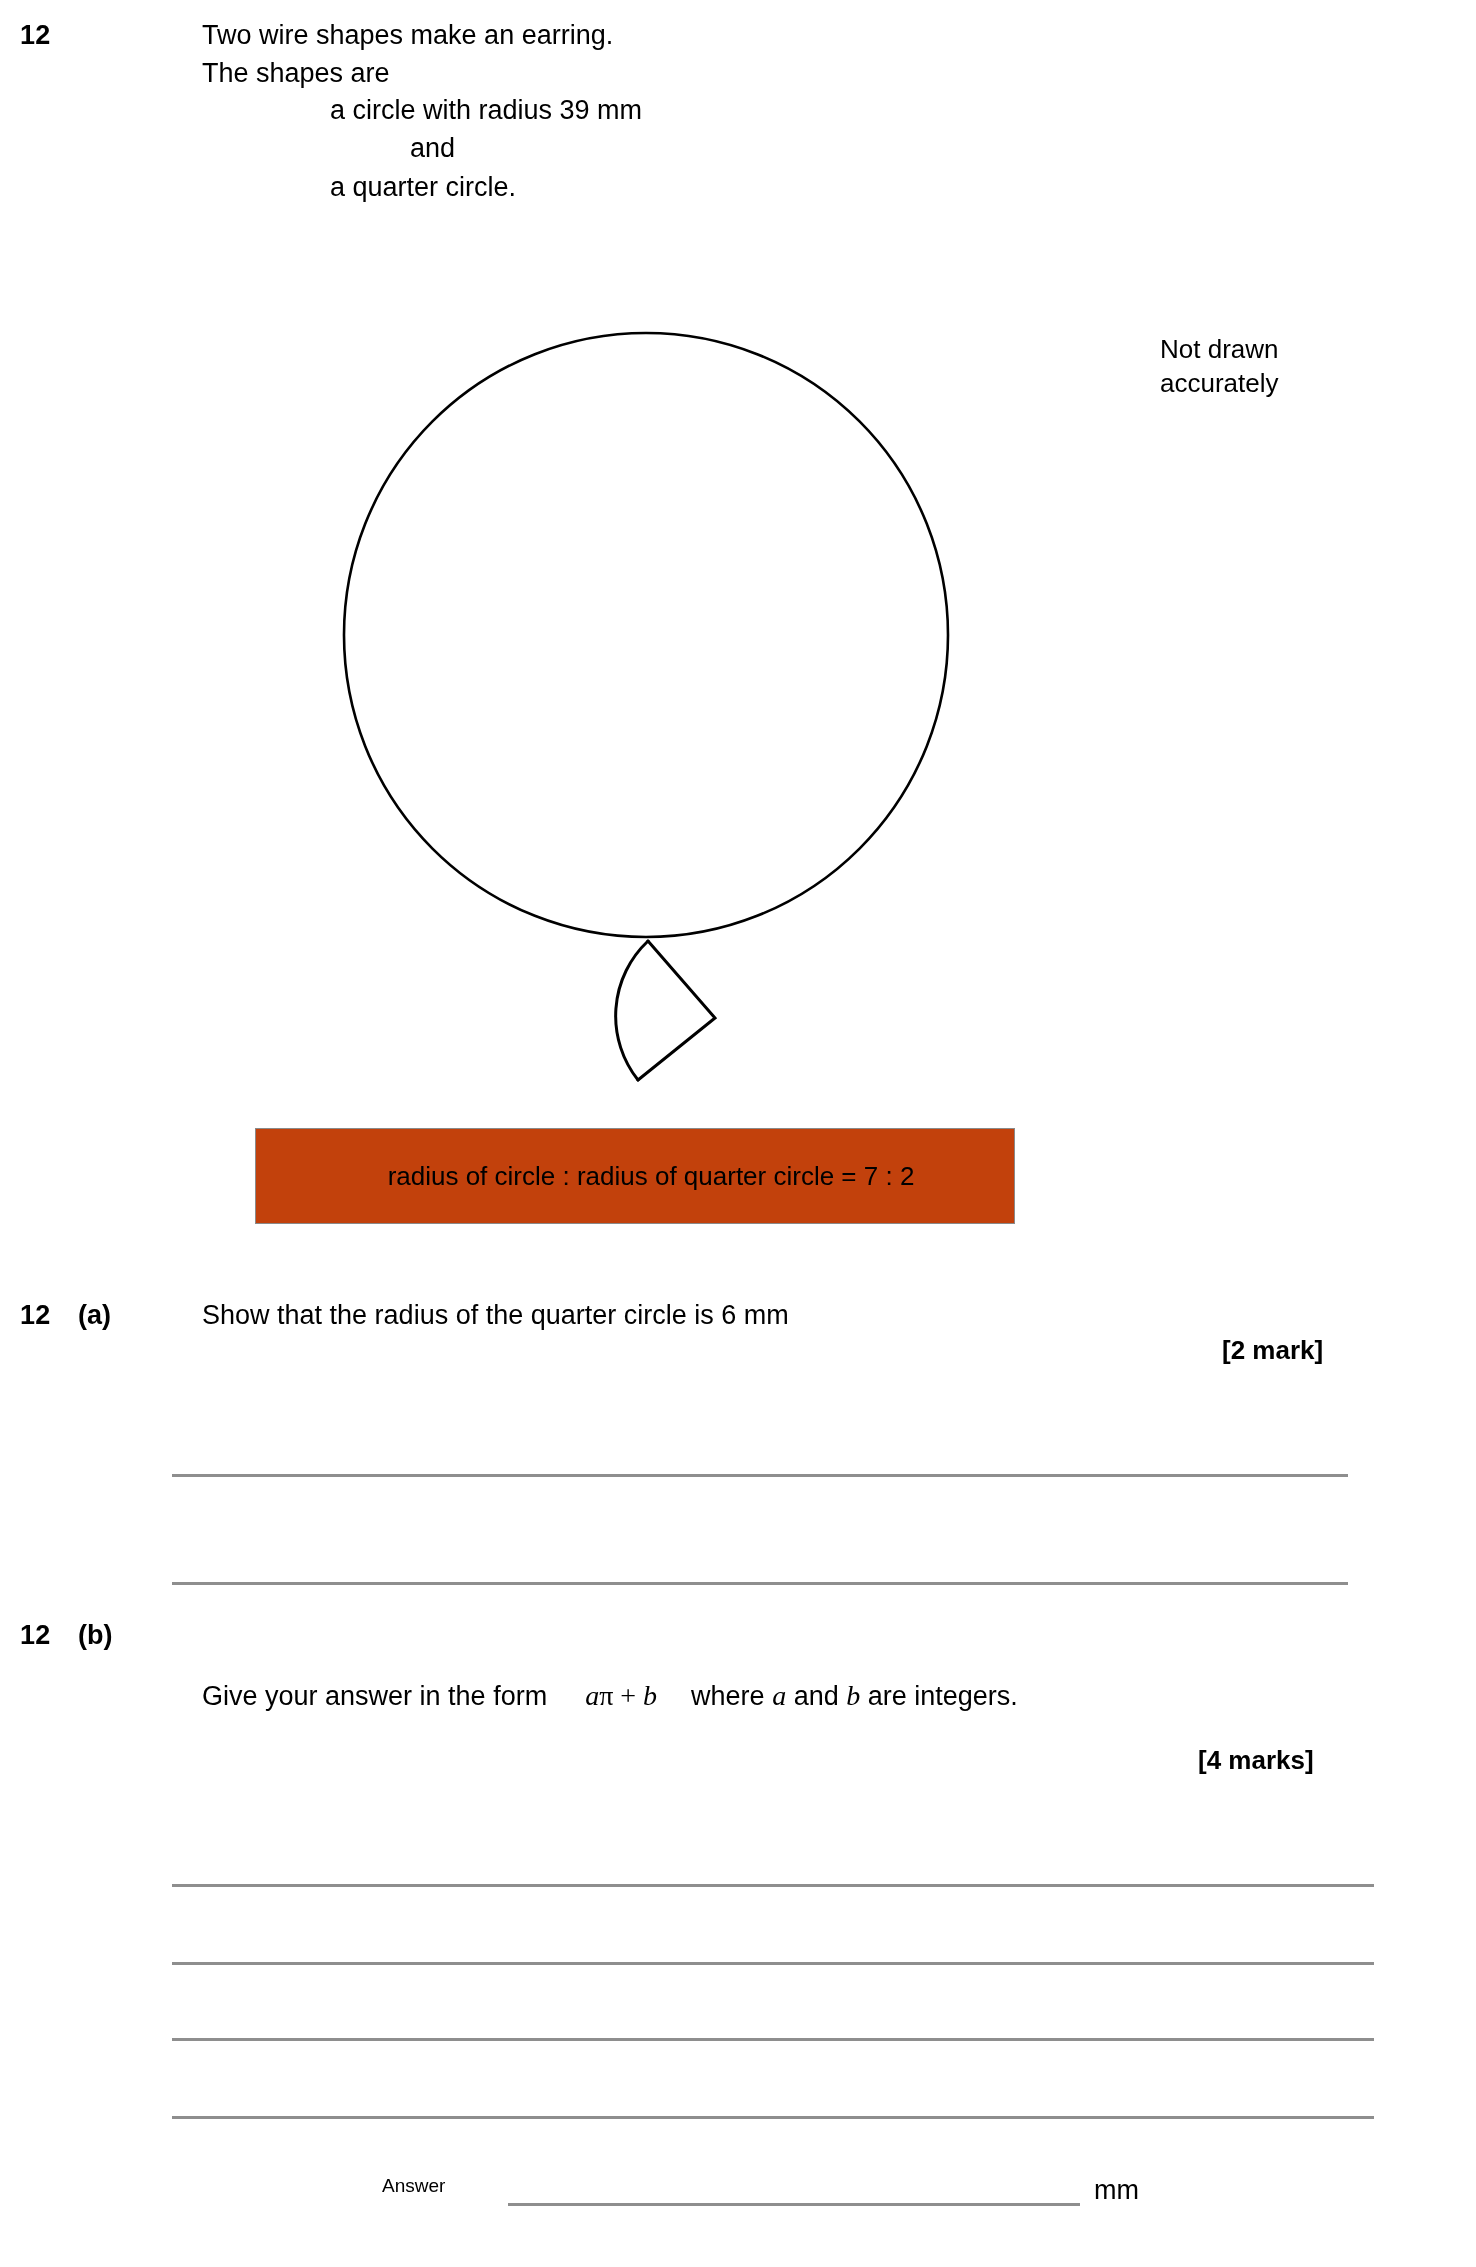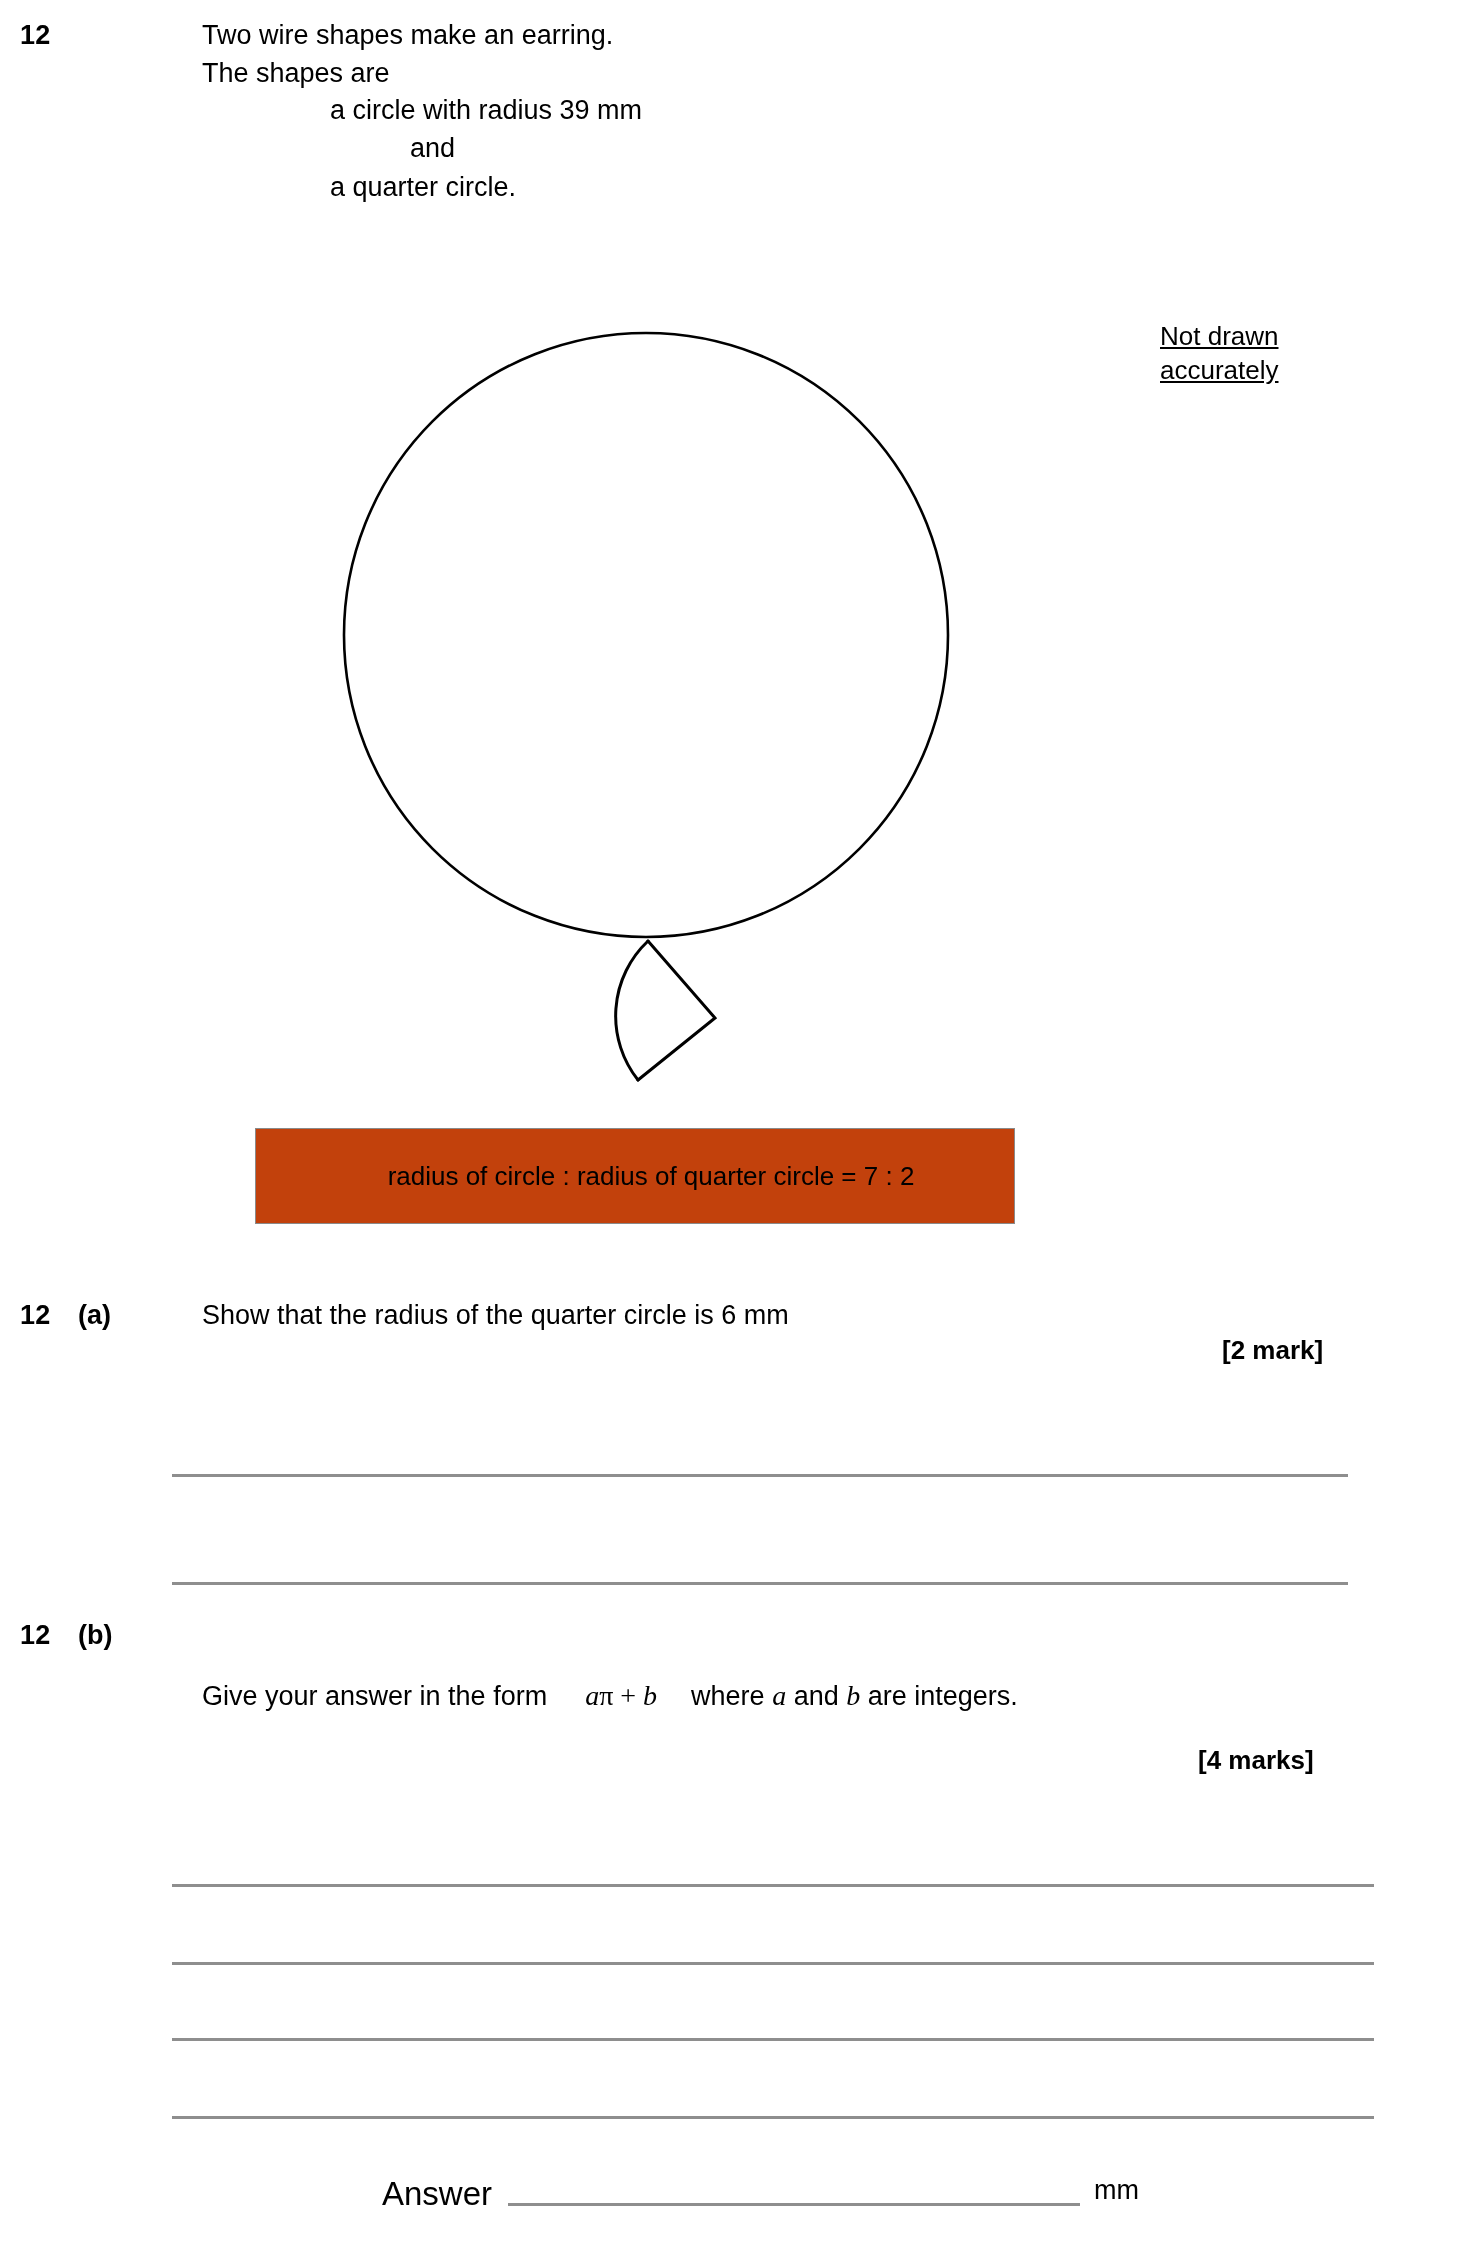--- a/index.html
+++ b/index.html
@@ -81,21 +81,21 @@
 
   
   .diagram {
     position: absolute;
     left: 0;
     top: 0;
   }
   .diagram svg { display: block; }
 
   
-  .answer-label { font-size: 33px; white-space: nowrap; }
+  .answer-label { font-size: 19px; white-space: nowrap; }
   .unit-label { font-size: 27px; white-space: nowrap; }
 </style>
 </head>
 <body>
 
 <div class="page">
 
   <div class="abs qnum" style="left:20px; top:20px;">12</div>
 
   <div class="abs body-text" style="left:170px; top:20px;">Two wire shapes make an earring.</div>
@@ -111,21 +111,21 @@
   <div class="diagram">
     <svg width="1476" height="1110" viewBox="0 0 1476 1110">
 
       <circle cx="646" cy="635" r="302" fill="none" stroke="#000000" stroke-width="2.6"></circle>
 
       <path d="M 648 941 L 715 1018 L 638 1080" fill="none" stroke="#000000" stroke-width="3" stroke-linejoin="miter" stroke-linecap="round"></path>
       <path d="M 648 941 A 103 103 0 0 0 638 1080" fill="none" stroke="#000000" stroke-width="3" stroke-linecap="round"></path>
     </svg>
   </div>
 
-  <div class="abs note" style="left:1160px; top:319px;text-decoration:underline;">
+  <div class="abs note" style="left:1160px; top:332px;">
     <div>Not drawn</div>
     <div>accurately</div>
   </div>
 
   <div class="ratio-box" style="left:255px; top:1128px; width:758px; height:94px;">
     <span class="body-text">radius of circle : radius of quarter circle = 7 : 2</span>
   </div>
 
   <div class="abs qnum" style="left:20px; top:1300px;">12</div>
 

